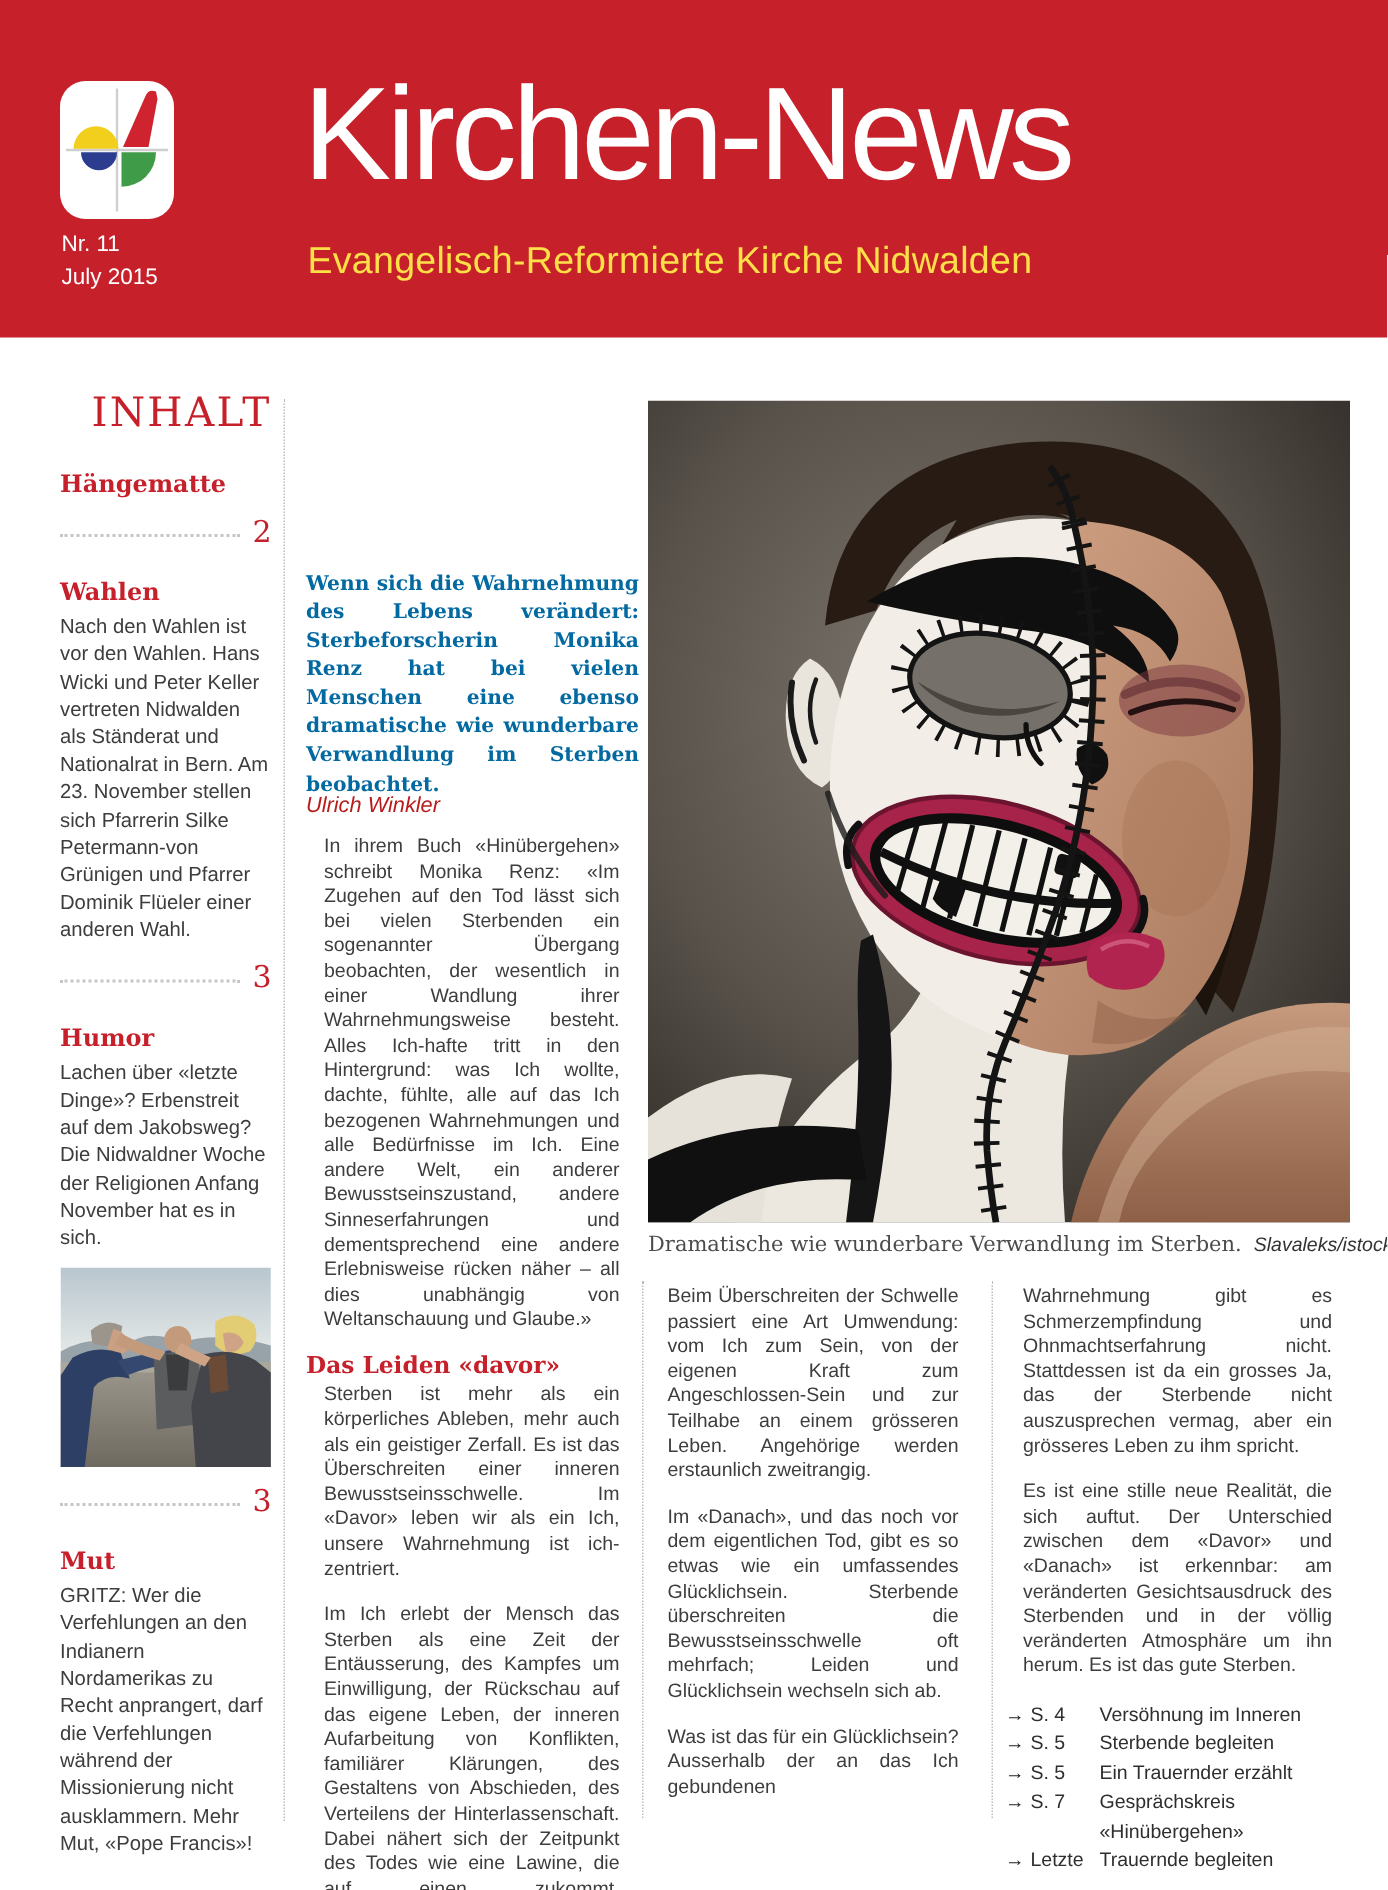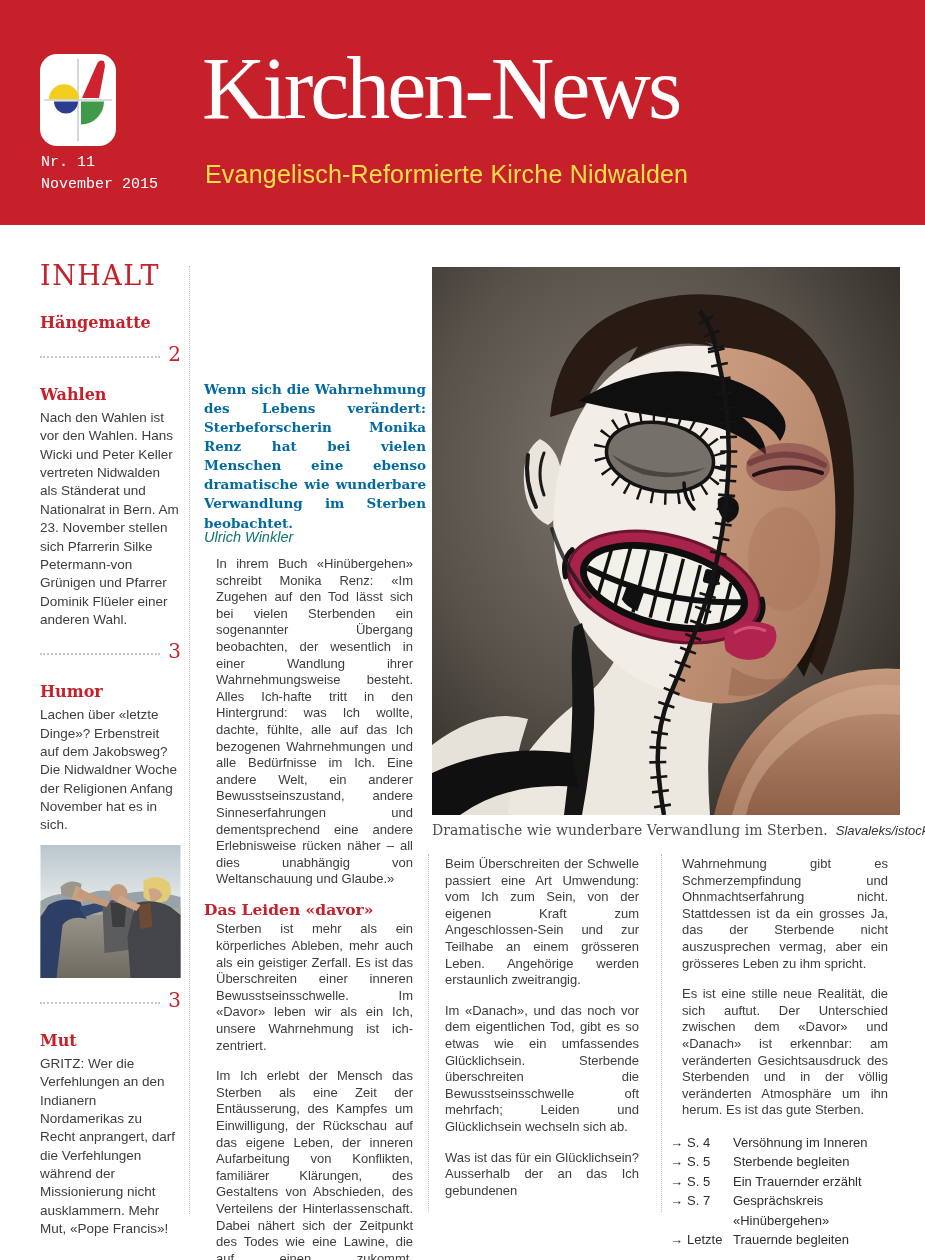--- a/index.html
+++ b/index.html
@@ -3,45 +3,45 @@
 <meta charset="utf-8">
 <style>
   :root{ --red:#c6202b; --ink:#3d3d3d; }
   html,body{margin:0;padding:0;background:#fff;}
   body{width:925px;height:1260px;font-family:"Liberation Sans",sans-serif;}
   .page{position:relative;width:925px;height:1260px;background:#fff;overflow:hidden;}
 
   
   .masthead{position:absolute;left:0;top:0;width:925px;height:225px;background:var(--red);}
   .logo{position:absolute;left:40px;top:54px;width:76px;height:92px;}
-  .issue{position:absolute;left:41px;top:152px;font-family:Liberation Mono, monospace;font-size:15px;line-height:1.45;color:#fff;}
-  .mast-title{position:absolute;left:202px;top:38px;font-family:Liberation Serif, serif;font-size:88px;letter-spacing:-3px;line-height:1.15;color:#fff;white-space:nowrap;}
+  .issue{position:absolute;left:41px;top:152px;font-family:Liberation Sans, sans-serif;font-size:15px;line-height:1.45;color:#fff;}
+  .mast-title{position:absolute;left:202px;top:38px;font-family:Liberation Sans, sans-serif;font-size:88px;letter-spacing:-3px;line-height:1.15;color:#fff;white-space:nowrap;}
   .mast-sub{position:absolute;left:205px;top:160px;font-size:25px;letter-spacing:.2px;color:#fde047;}
 
   
   .vsep{position:absolute;width:0;border-left:1px dotted #bdbdbd;}
   #sep-main{left:189px;top:266px;height:948px;}
   #sep-c12{left:428px;top:854px;height:358px;}
   #sep-c23{left:661px;top:854px;height:358px;}
 
   
   .sidebar{position:absolute;left:40px;top:260px;width:141px;}
-  .inhalt{font-family:"DejaVu Serif",serif;font-size:27px;letter-spacing:1.5px;color:var(--red);margin:0 0 22px;font-weight:normal;}
+  .inhalt{font-family:"DejaVu Serif",serif;font-size:27px;letter-spacing:1.5px;color:var(--red);margin:0 0 22px;font-weight:normal;text-align:right;}
   .sec{margin-bottom:21px;}
   .sec-h{font-family:"DejaVu Serif",serif;font-weight:bold;font-size:16px;color:var(--red);margin:16px 0 5px;}
   .sec-t{font-size:13.5px;line-height:1.36;color:var(--ink);margin:0;}
   .pagerow{display:flex;align-items:flex-end;margin-top:12px;}
   .leader{flex:1;border-bottom:2px dotted #c6c6c6;margin-bottom:6px;}
   .pagenum{font-family:"DejaVu Serif",serif;font-size:20px;color:var(--red);margin-left:8px;line-height:1;cursor:pointer;}
   .sb-photo{width:141px;height:133px;margin:10px 0 0;display:block;}
 
   
   .article-title{position:absolute;left:204px;top:254px;width:218px;font-family:"DejaVu Serif",serif;font-size:41px;line-height:1.1;letter-spacing:-.5px;color:var(--red);}
   .lead{position:absolute;left:204px;top:366px;width:222px;font-family:"DejaVu Serif",serif;font-weight:bold;font-size:13.5px;line-height:1.42;text-align:justify;color:#0369a1;hyphens:auto;}
-  .author{position:absolute;left:204px;top:529px;font-size:14.5px;font-style:italic;color:#0f766e;}
+  .author{position:absolute;left:204px;top:529px;font-size:14.5px;font-style:italic;color:#b91c1c;}
   .col{position:absolute;font-size:13px;line-height:16.6px;text-align:justify;color:var(--ink);hyphens:auto;}
   #col1{left:204px;top:556px;width:221px;}
   #col2{left:433px;top:856px;width:218px;}
   #col3{left:670px;top:856px;width:230px;}
   .col p{margin:0 12px 14px;}
   .col p:last-child{margin-bottom:0;}
   .sub{font-family:"DejaVu Serif",serif;font-weight:bold;font-size:15.5px;color:var(--red);margin:0 0 3px;text-align:left;}
 
   .photo{position:absolute;left:432px;top:267px;width:468px;height:548px;}
   .photo svg{display:block;width:468px;height:548px;}
@@ -66,21 +66,21 @@
         <line x1="38" y1="5" x2="38" y2="87" stroke="#cfcfcf" stroke-width="1.6"></line>
         <line x1="4" y1="46" x2="72" y2="46" stroke="#cfcfcf" stroke-width="1.6"></line>
         <path d="M9,45.2 A15,15 0 0 1 39,45.2 Z" fill="#f2cf1d"></path>
         <path d="M42,44 L57,10 Q59,5 64,7 L65,12 L59,44 Z" fill="#cf2430"></path>
         <path d="M14,47.5 A12,12 0 0 0 38,47.5 Z" fill="#2c3c8f"></path>
         <path d="M41,47.5 L64,47.5 A23,23 0 0 1 41,70.5 Z" fill="#3f9b47"></path>
       </svg>
     </span>
     <div class="issue">
       <div>Nr. 11</div>
-      <div>November 2015</div>
+      <div>July 2015</div>
     </div>
     <div class="mast-title">Kirchen-News</div>
     <div class="mast-sub">Evangelisch-Reformierte Kirche Nidwalden</div>
   </header>
 
   <div class="vsep" id="sep-main"></div>
   <div class="vsep" id="sep-c12"></div>
   <div class="vsep" id="sep-c23"></div>
 
   <aside class="sidebar">

